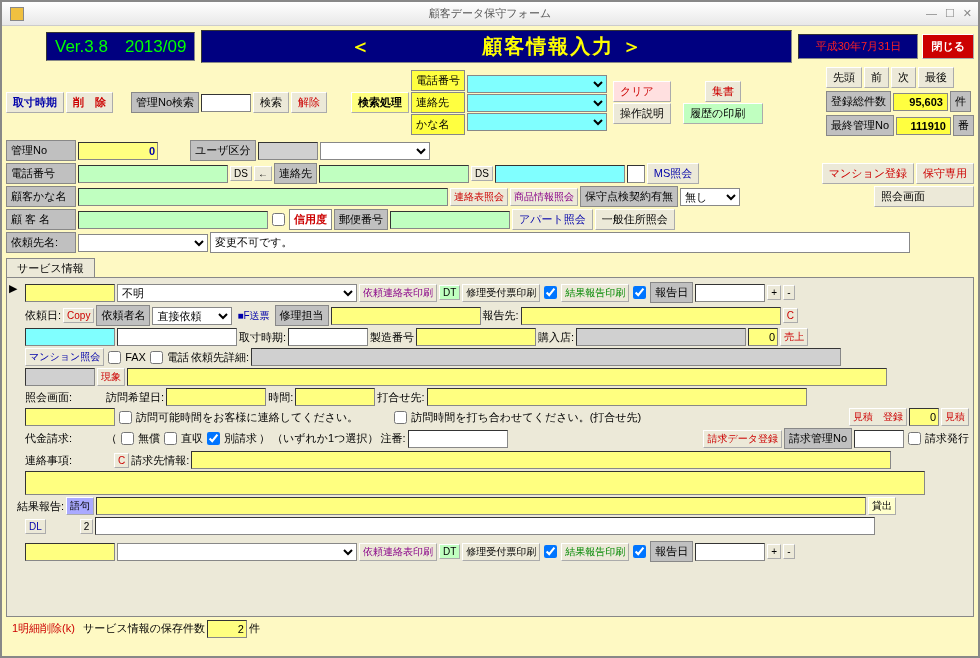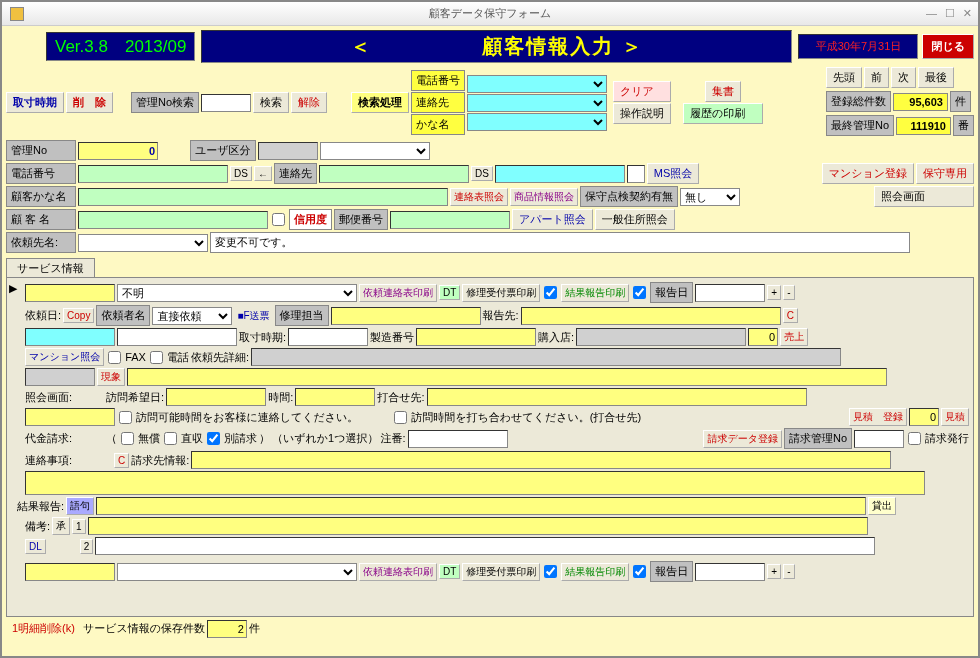--- a/index.html
+++ b/index.html
@@ -288,26 +288,20 @@
         </div>
 
         <div class="service-row" style="margin-left:6px">
           <span>結果報告:</span>
           <span class="btn small" style="background:#aaf">語句</span>
           <input class="inp ylw" style="width: 770px;">
           <span class="btn small" style="background:#ffc">貸出</span>
         </div>
 
         <div class="service-row" style="margin-left:14px">
-          <span>備考:</span>
-          <span class="btn small">承</span>
-          <span class="btn small">1</span>
-          <input class="inp ylw" style="width: 780px;">
-        </div>
-        <div class="service-row" style="margin-left:14px">
           <span class="btn small" style="color:#00a">DL</span>
           <span style="width:30px"></span>
           <span class="btn small">2</span>
           <input class="inp" style="width: 780px;">
         </div>
 
         <div class="service-row" style="margin-left:14px;margin-top:6px">
           <input class="inp ylw" style="width: 90px;">
           <select class="sel" style="width:240px"></select>
           <div class="btn small" style="color:#808">依頼連絡表印刷</div>

